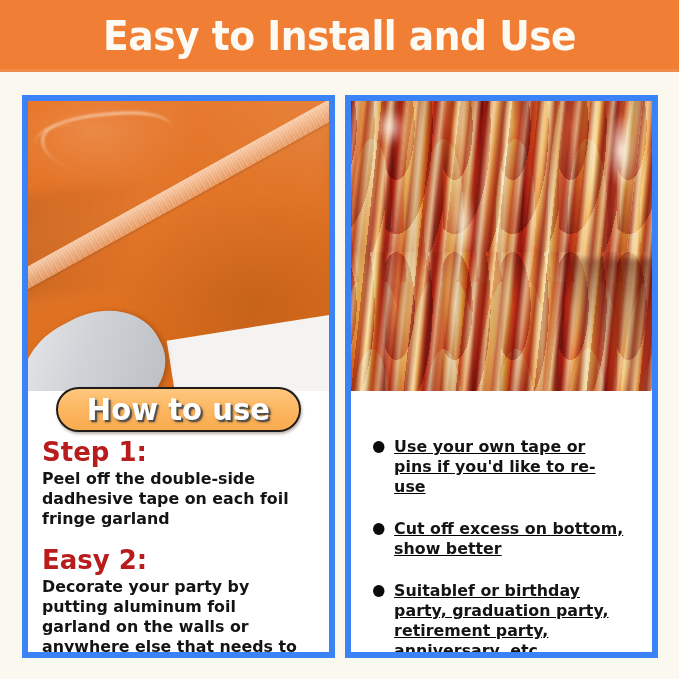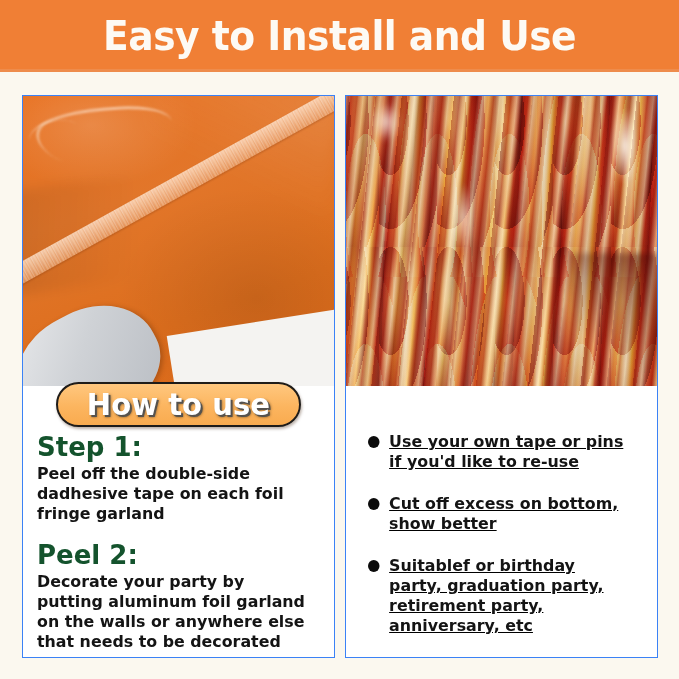--- a/index.html
+++ b/index.html
@@ -60,21 +60,21 @@
     width: 636px;
     height: 563px;
     display: flex;
     justify-content: space-between;
   }
   .panel {
     position: relative;
     width: 313px;
     height: 563px;
     background: #ffffff;
-    border: 1px solid #3b82f6;
+    border: 6px solid #3b82f6;
     box-sizing: border-box;
     overflow: hidden;
   }
 
   
   .photo {
     position: relative;
     width: 100%;
     height: 290px;
     overflow: hidden;
@@ -291,21 +291,21 @@
     padding: 46px 14px 10px 14px;
   }
   .step-block {
     margin-bottom: 16px;
   }
   .step-title {
     font-family: "DejaVu Sans", sans-serif;
     font-weight: bold;
     font-size: 26px;
     line-height: 30px;
-    color: #14532d;
+    color: #b91c1c;
     margin-bottom: 2px;
   }
   .step-desc {
     font-family: "DejaVu Sans", sans-serif;
     font-weight: bold;
     font-size: 16.5px;
     line-height: 20px;
     color: #141414;
     transform: scaleX(0.96);
     transform-origin: left center;
@@ -370,21 +370,21 @@
       </div>
 
       <div class="body-text">
 
         <div class="step-block">
           <div class="step-title">Step 1:</div>
           <div class="step-desc">Peel off the double-side dadhesive tape on each foil fringe garland</div>
         </div>
 
         <div class="step-block">
-          <div class="step-title">Peel 2:</div>
+          <div class="step-title">Easy 2:</div>
           <div class="step-desc">Decorate your party by putting aluminum foil garland on the walls or anywhere else that needs to be decorated</div>
         </div>
 
       </div>
     </div>
 
     <div class="panel">
 
       <div class="photo photo-fringe">
         <div class="fringe-waves"></div>

